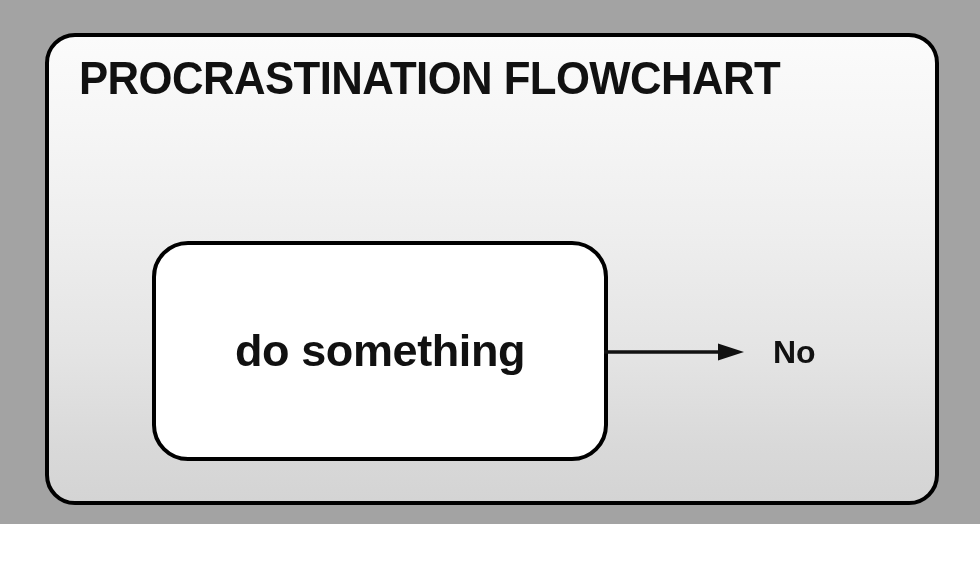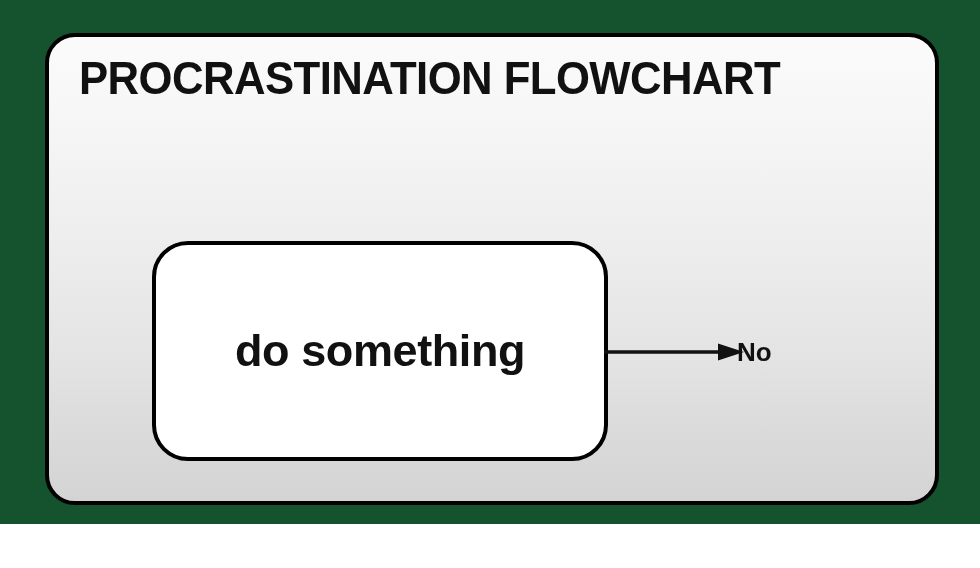--- a/index.html
+++ b/index.html
@@ -15,21 +15,21 @@
     font-family: "Liberation Sans", sans-serif;
     -webkit-font-smoothing: antialiased;
   }
 
   #canvas {
     position: absolute;
     left: 0;
     top: 0;
     width: 980px;
     height: 524px;
-    background: #14532d;
+    background: #a3a3a3;
   }
 
   
   #flowchart-panel {
     position: absolute;
     left: 45px;
     top: 33px;
     width: 894px;
     height: 472px;
     box-sizing: border-box;
@@ -91,23 +91,23 @@
     left: 553px;
     top: 300px;
     width: 150px;
     height: 30px;
     overflow: visible;
   }
 
   
   #label-no {
     position: absolute;
-    left: 688px;
+    left: 724px;
     top: 300px;
-    font-size: 26px;
+    font-size: 32px;
     line-height: 30px;
     font-weight: 700;
     color: #111111;
     white-space: nowrap;
   }
 </style>
 </head>
 <body>
 
 <div id="canvas">

